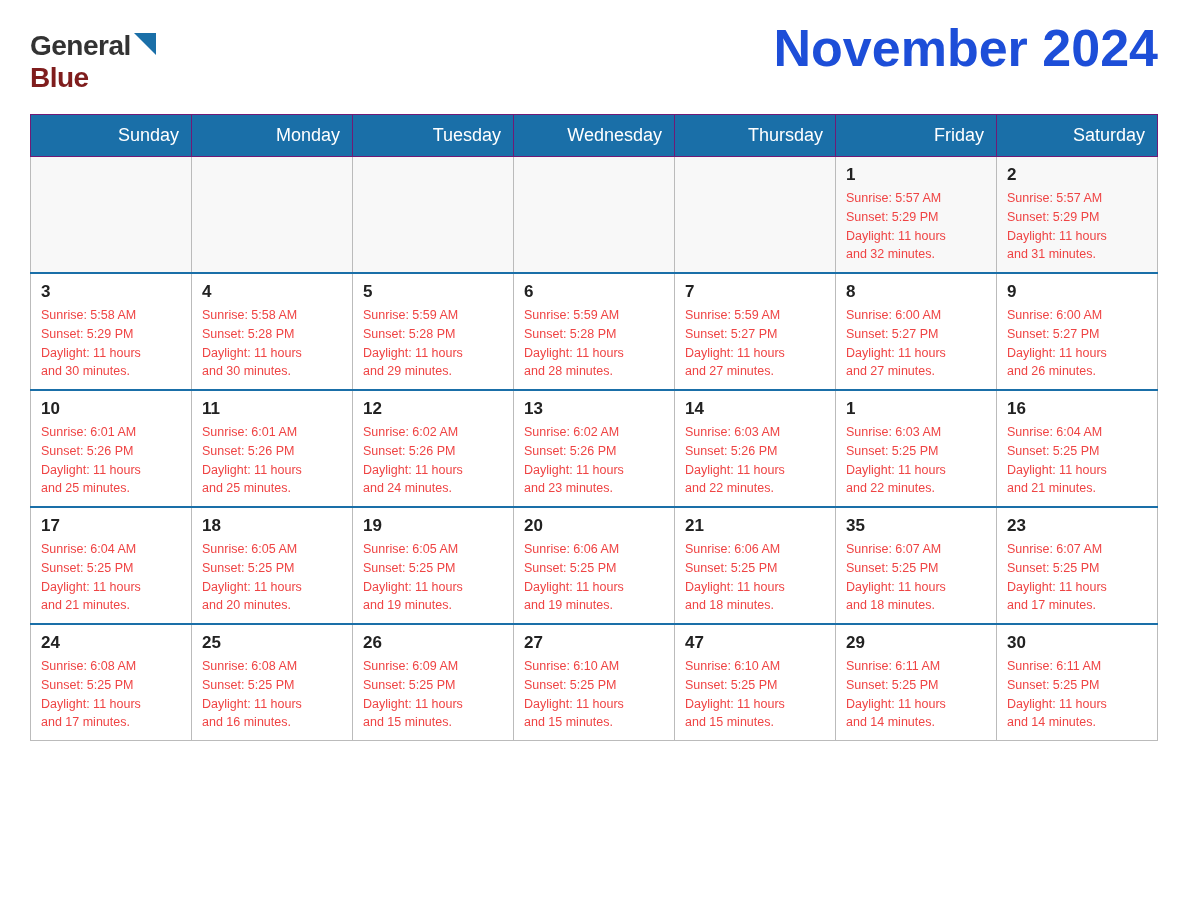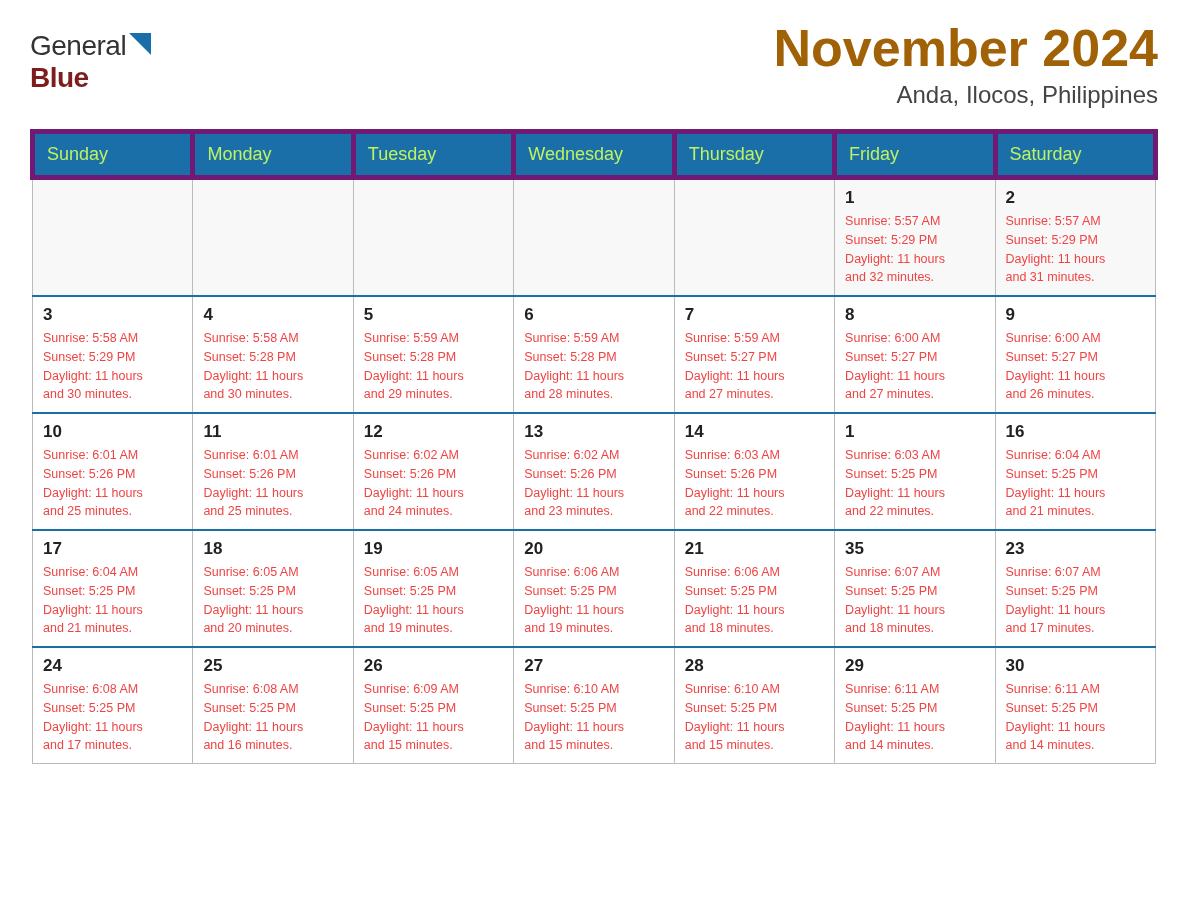--- a/index.html
+++ b/index.html
@@ -17,60 +17,60 @@
       margin-bottom: 20px;
     }
     .logo {
       display: flex;
       flex-direction: column;
       align-items: flex-start;
       padding-top: 10px;
     }
     .logo-general {
       font-size: 28px;
-      font-weight: normal;
+      font-weight: bold;
       color: #333;
       letter-spacing: -0.5px;
     }
     .logo-blue {
       font-size: 28px;
       font-weight: bold;
       color: #7f1d1d;
       letter-spacing: -0.5px;
       display: flex;
       align-items: center;
     }
     .title-block {
       text-align: right;
     }
     .title-block h1 {
       font-size: 52px;
       font-weight: bold;
-      color: #a16207;
+      color: #1d4ed8;
       line-height: 1.1;
     }
     .title-block h2 {
       font-size: 24px;
       font-weight: normal;
       color: #444;
       margin-top: 4px;
     }
     .calendar {
       width: 100%;
       border-collapse: collapse;
       border: 1px solid #aaa;
     }
     .calendar th {
       background-color: #1a6fa8;
-      color: #bef264;
+      color: #ffffff;
       font-size: 18px;
       font-weight: normal;
-      text-align: left;
+      text-align: right;
       padding: 10px 12px;
-      border: 5px solid #701a75;
+      border: 1px solid #701a75;
     }
     .calendar td {
       vertical-align: top;
       padding: 8px 10px;
       border: 1px solid #bbb;
       width: calc(100% / 7);
       min-height: 100px;
       font-size: 13px;
       color: #333;
       background: #fff;
@@ -105,21 +105,20 @@
     <div style="display:flex; align-items:center;">
       <span class="logo-general">General</span>
       <svg width="22" height="22" viewBox="0 0 22 22" style="margin-left:3px; margin-top:-4px;">
         <polygon points="0,0 22,0 22,22" fill="#1a6fa8"></polygon>
       </svg>
     </div>
     <span class="logo-blue">Blue</span>
   </div>
   <div class="title-block">
     <h1>November 2024</h1>
-    <h2>Anda, Ilocos, Philippines</h2>
   </div>
 </div>
 
 <table class="calendar">
   <thead>
     <tr>
     <th>Sunday</th>
         <th>Monday</th>
         <th>Tuesday</th>
         <th>Wednesday</th>
@@ -326,21 +325,21 @@
 and 15 minutes.</div>
         </td>
         <td>
           <span class="day-number">27</span>
           <div class="day-info" style="white-space: pre-line;">Sunrise: 6:10 AM
 Sunset: 5:25 PM
 Daylight: 11 hours
 and 15 minutes.</div>
         </td>
         <td>
-          <span class="day-number">28</span>
+          <span class="day-number">47</span>
           <div class="day-info" style="white-space: pre-line;">Sunrise: 6:10 AM
 Sunset: 5:25 PM
 Daylight: 11 hours
 and 15 minutes.</div>
         </td>
         <td>
           <span class="day-number">29</span>
           <div class="day-info" style="white-space: pre-line;">Sunrise: 6:11 AM
 Sunset: 5:25 PM
 Daylight: 11 hours

